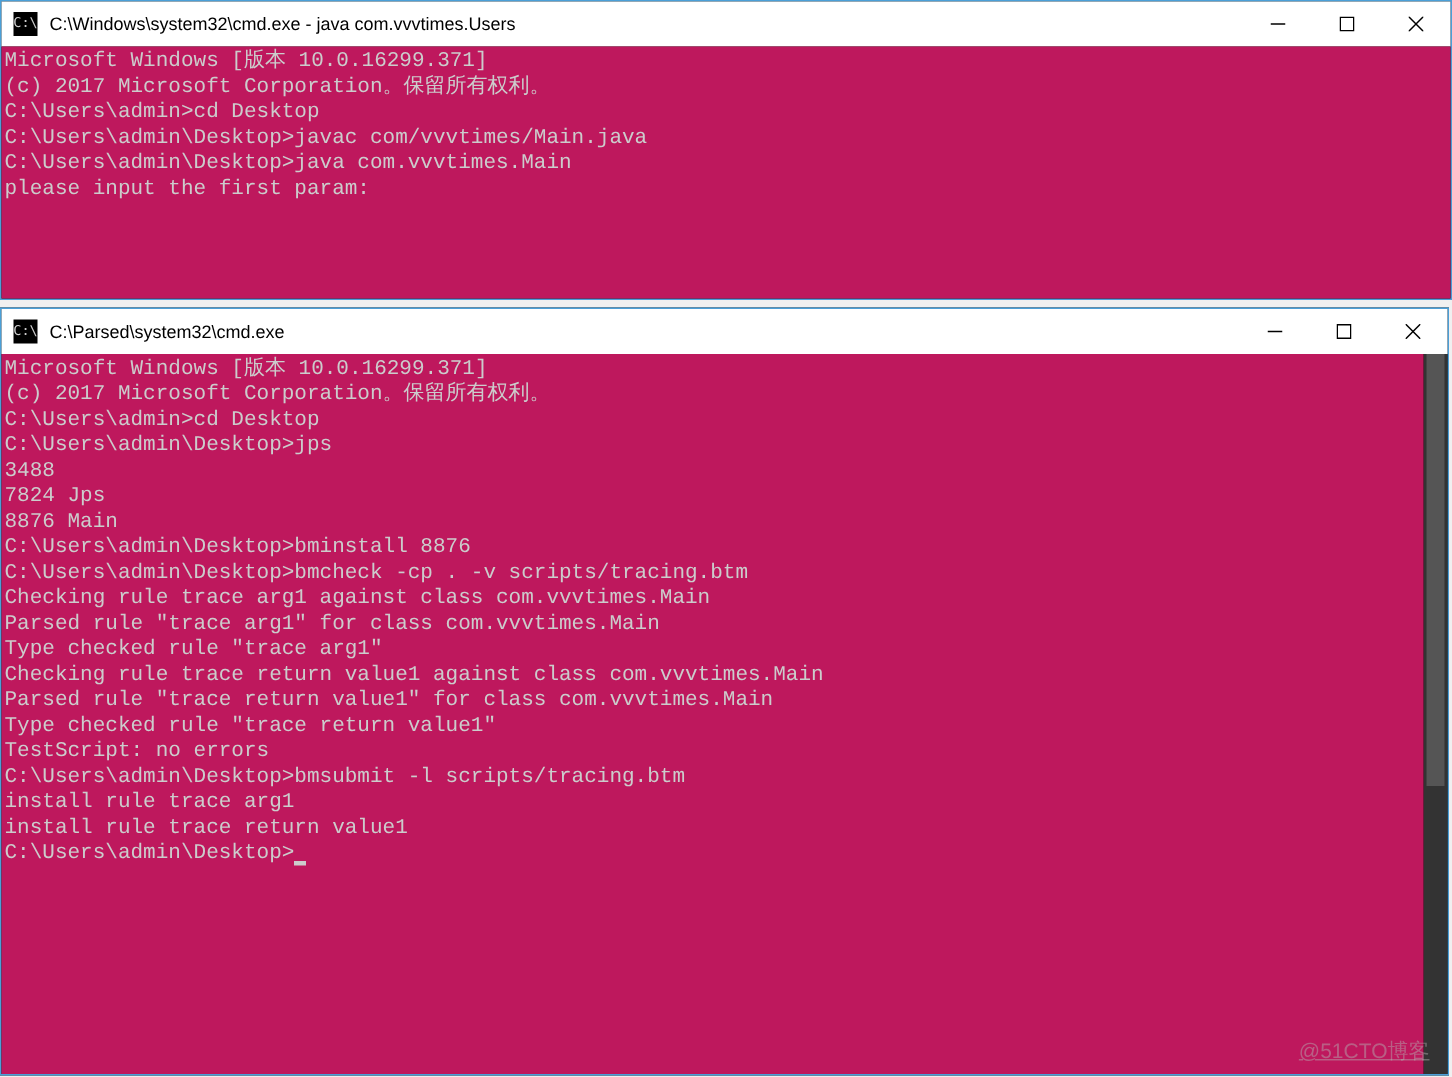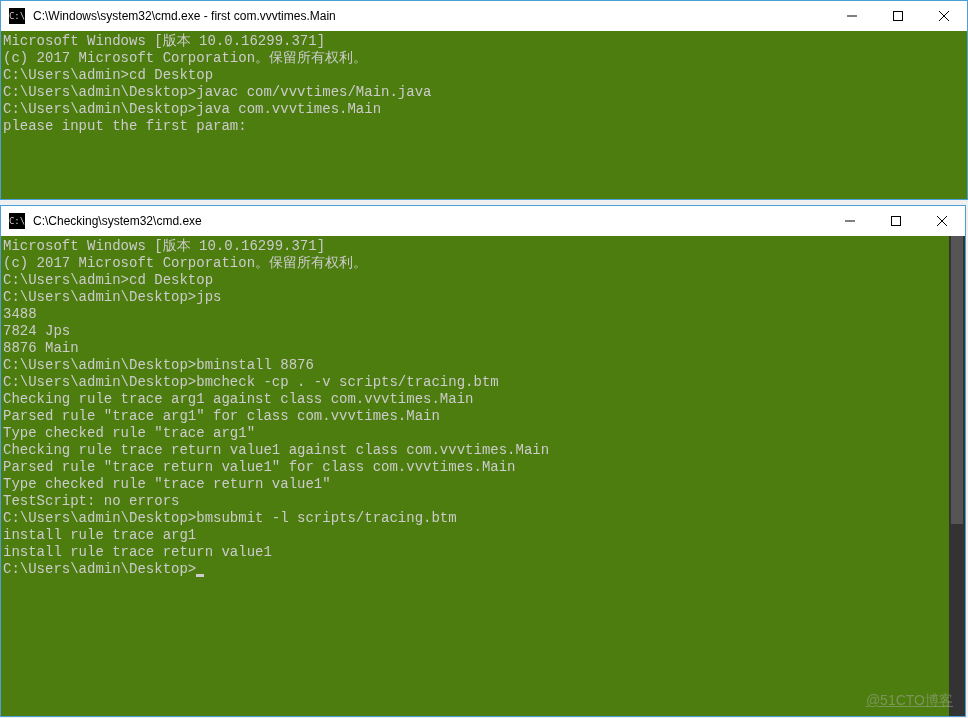--- a/index.html
+++ b/index.html
@@ -72,21 +72,21 @@
       align-items: center;
       justify-content: center;
       font-family: "Segoe UI", sans-serif;
       cursor: default;
     }
     .ctrl-btn svg {
       display: block;
     }
     .terminal {
       flex: 1;
-      background: #4d7c0f;
+      background: #be185d;
       color: #cccccc;
       font-family: "NSimSun", "SimSun", Consolas, "Courier New", monospace;
       font-size: 14px;
       line-height: 17px;
       padding: 2px 0 16px 2px;
       white-space: pre;
       overflow: hidden;
       position: relative;
     }
     .line {
@@ -126,21 +126,21 @@
       height: 60%;
       background: #555;
     }
   </style>
 </head>
 <body>
 
 <div class="window win1">
   <div class="titlebar">
     <span class="cmd-icon">C:\</span>
-    <span class="title-text">C:\Windows\system32\cmd.exe - first  com.vvvtimes.Main</span>
+    <span class="title-text">C:\Windows\system32\cmd.exe - java  com.vvvtimes.Users</span>
     <div class="controls">
       <div class="ctrl-btn">
         <svg width="10" height="10" viewBox="0 0 10 10">
             <line x1="0" y1="5" x2="10" y2="5" stroke="#000" stroke-width="1"></line>
           </svg>
       </div>
       <div class="ctrl-btn">
         <svg width="10" height="10" viewBox="0 0 10 10">
             <rect x="0.5" y="0.5" width="9" height="9" fill="none" stroke="#000" stroke-width="1"></rect>
           </svg>
@@ -152,21 +152,21 @@
           </svg>
       </div>
     </div>
   </div>
   <div class="terminal" id="term1"><span class="line">Microsoft Windows [版本 10.0.16299.371]</span><span class="line">(c) 2017 Microsoft Corporation。保留所有权利。</span><span class="line"></span><span class="line">C:\Users\admin&gt;cd Desktop</span><span class="line"></span><span class="line">C:\Users\admin\Desktop&gt;javac com/vvvtimes/Main.java</span><span class="line"></span><span class="line">C:\Users\admin\Desktop&gt;java com.vvvtimes.Main</span><span class="line">please input the first param:</span></div>
 </div>
 
 <div class="window win2">
   <div class="titlebar">
     <span class="cmd-icon">C:\</span>
-    <span class="title-text">C:\Checking\system32\cmd.exe</span>
+    <span class="title-text">C:\Parsed\system32\cmd.exe</span>
     <div class="controls">
       <div class="ctrl-btn">
         <svg width="10" height="10" viewBox="0 0 10 10">
             <line x1="0" y1="5" x2="10" y2="5" stroke="#000" stroke-width="1"></line>
           </svg>
       </div>
       <div class="ctrl-btn">
         <svg width="10" height="10" viewBox="0 0 10 10">
             <rect x="0.5" y="0.5" width="9" height="9" fill="none" stroke="#000" stroke-width="1"></rect>
           </svg>

